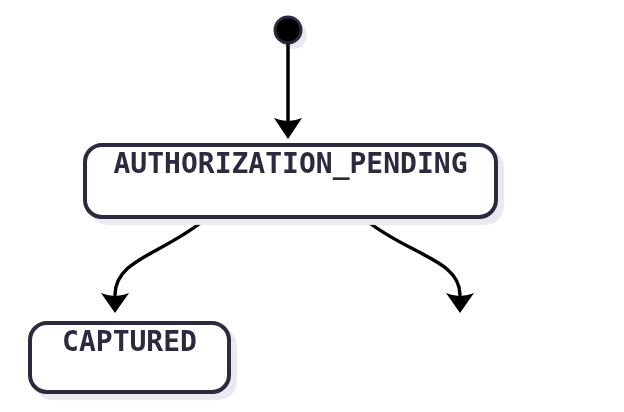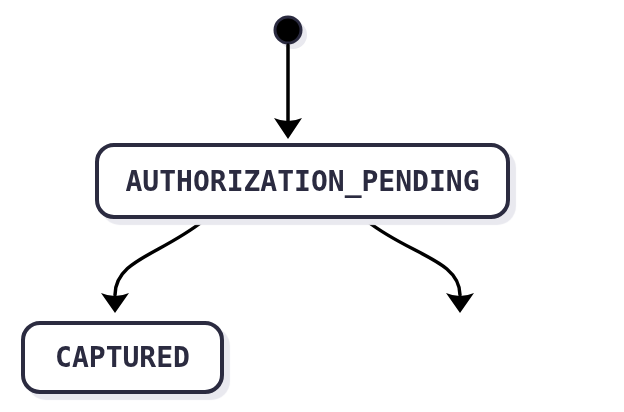--- a/index.html
+++ b/index.html
@@ -24,34 +24,32 @@
     display: block;
   }
   .state-node {
     position: absolute;
     box-sizing: border-box;
     background: #ffffff;
     border: 4px solid #2b2b40;
     border-radius: 19px;
     box-shadow: 6px 6px 1px #e9e9ef;
     display: flex;
-    align-items: center;
     justify-content: center;
-    margin-left: 12px;
   }
   .state-node .label {
     font-family: "DejaVu Sans Mono", monospace;
     font-weight: bold;
     font-size: 28px;
     color: #2b2b40;
     white-space: nowrap;
     letter-spacing: 0;
   }
   .node-authorization-pending { left: 83px;  top: 143px; width: 415px; height: 76px; }
-  .node-captured              { left: 9px;  top: 321px; width: 203px; height: 73px; }
+  .node-captured              { left: 28px;  top: 321px; width: 203px; height: 73px; }
   .node-capture-failed        { left: 313px; top: 321px; width: 295px; height: 73px; }
 
   .edge-line {
     fill: none;
     stroke: #000000;
     stroke-width: 3.5;
     stroke-linecap: round;
   }
   .arrowhead {
     fill: #000000;

